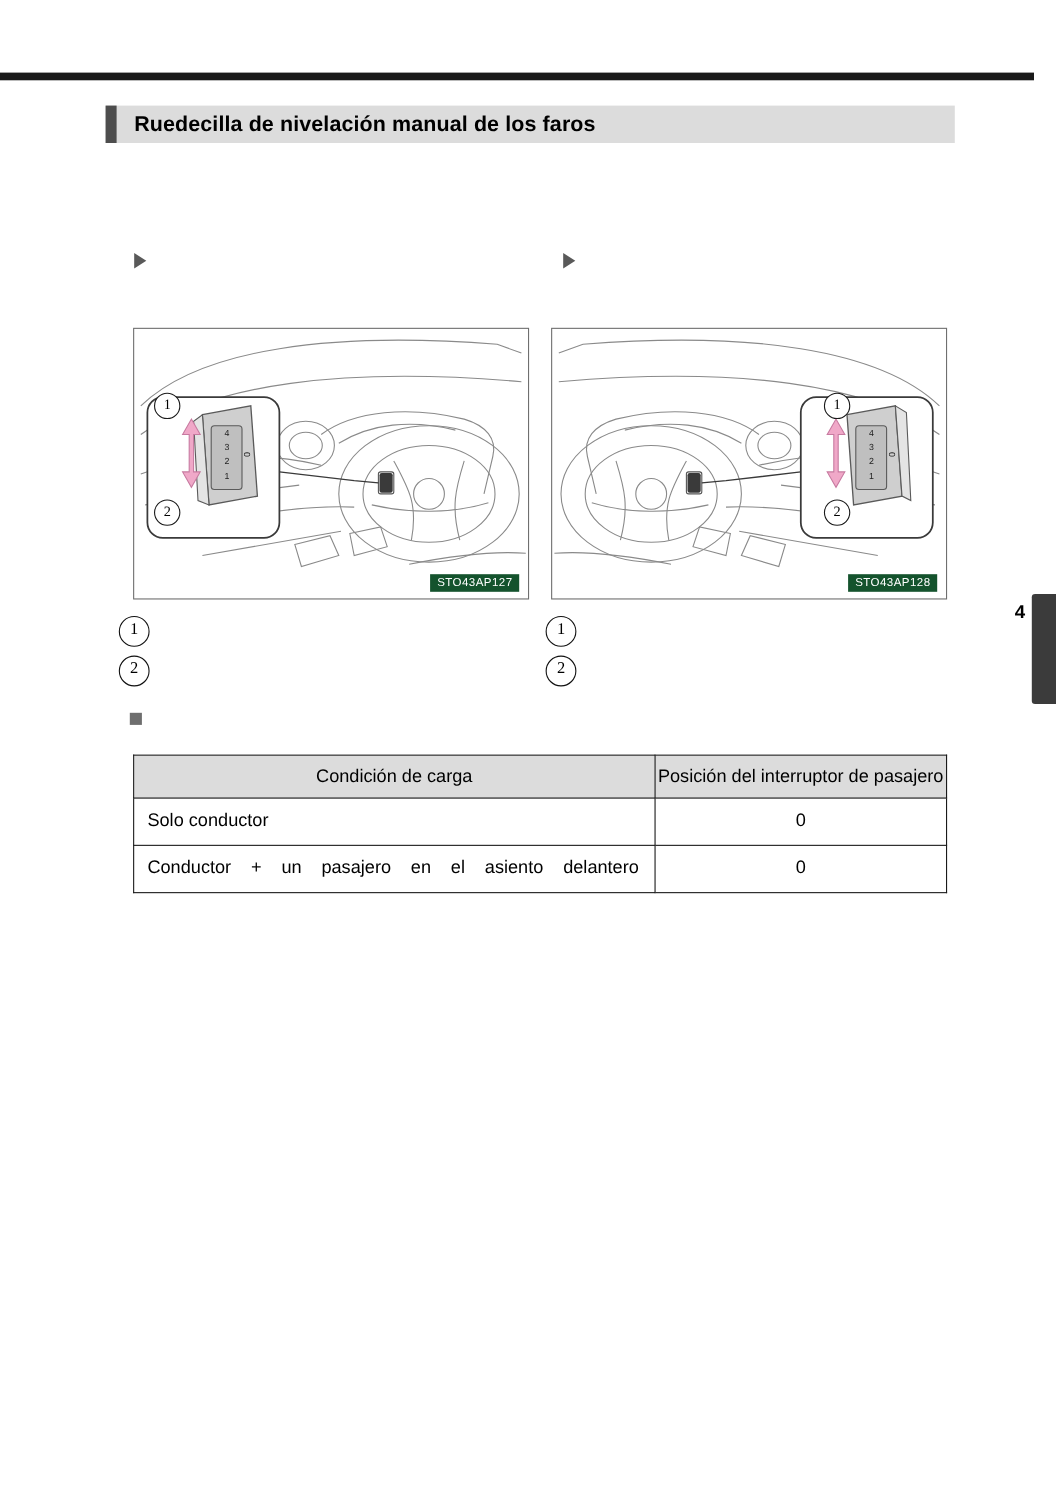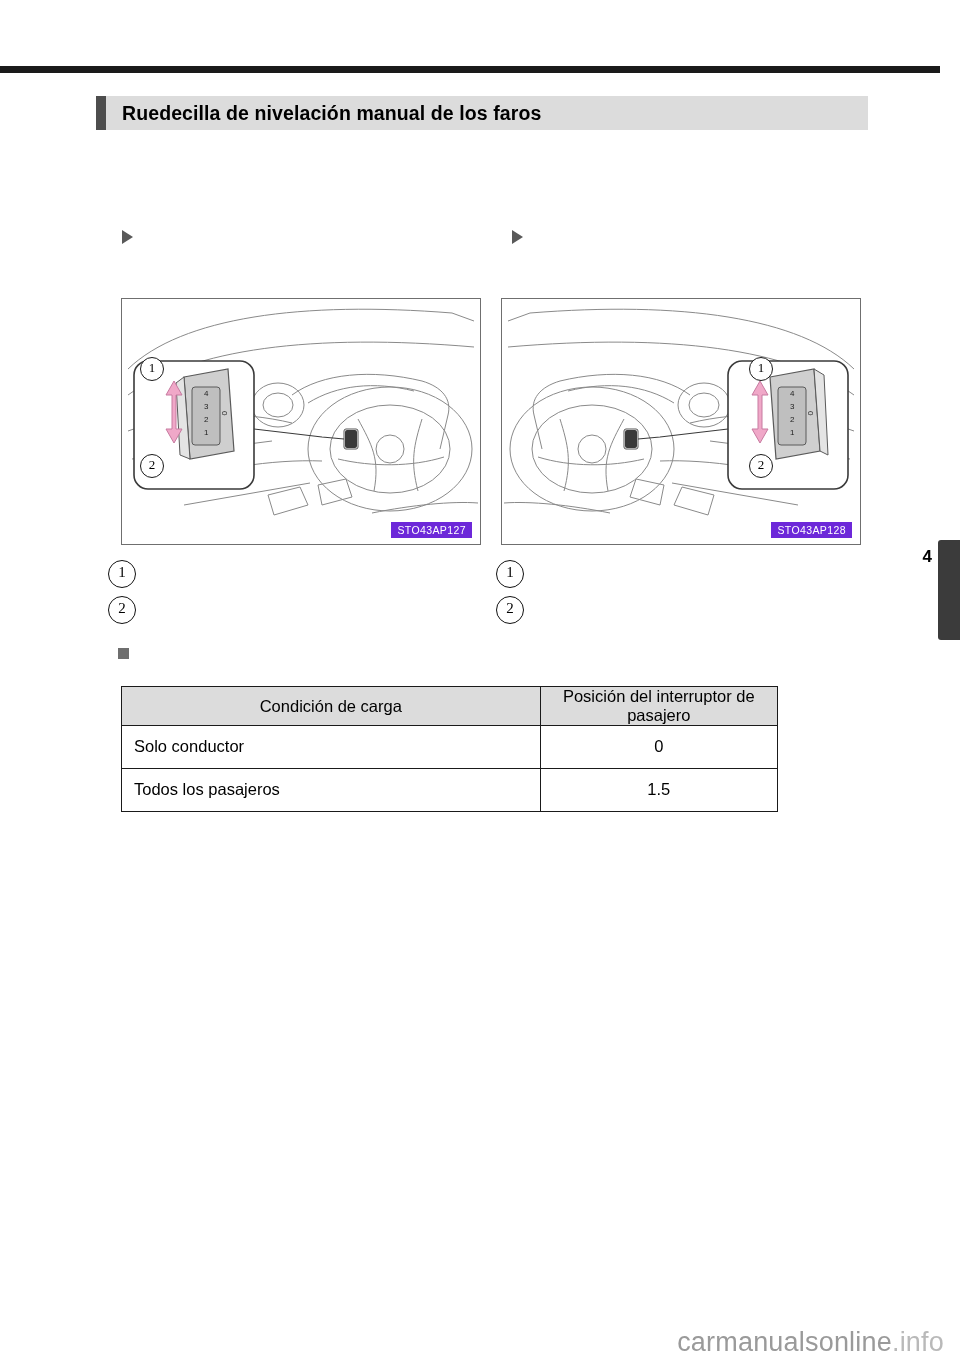--- a/index.html
+++ b/index.html
@@ -119,21 +119,21 @@
     background: #ffffff;
     overflow: hidden;
   }
   .illus-left { left: 121px; top: 286px; width: 358px; height: 245px; }
   .illus-right { left: 501px; top: 286px; width: 358px; height: 245px; }
 
   .illus-code {
     position: absolute;
     bottom: 6px;
     right: 8px;
-    background: #6d28d9;
+    background: #14532d;
     color: #ffffff;
     font-size: 10.5px;
     letter-spacing: 0.4px;
     padding: 2px 6px 2px 6px;
   }
 
   
   .dash-svg { position: absolute; left: 0; top: 0; }
 
   
@@ -164,21 +164,21 @@
     text-align: center;
     font-family: "Liberation Serif", serif;
     color: #000;
   }
 
   
   .tbl {
     position: absolute;
     left: 121px;
     top: 674px;
-    width: 657px;
+    width: 740px;
     border-collapse: collapse;
     font-size: 16.5px;
   }
   .tbl th, .tbl td {
     border: 1px solid #1a1a1a;
     padding: 0;
   }
   .tbl thead th {
     background: #dcdcdc;
     font-weight: normal;
@@ -368,21 +368,20 @@
         <th>Condición de carga</th>
         <th>Posición del interruptor de pasajero</th>
       </tr>
     </thead>
     <tbody>
       <tr>
         <td class="cond single">Solo conductor</td>
         <td class="pos">0</td>
       </tr>
       <tr>
-        <td class="cond single">Todos los pasajeros</td>
-        <td class="pos">1.5</td>
+        <td class="cond">Conductor + un pasajero en el asiento delantero</td>
+        <td class="pos">0</td>
       </tr>
     </tbody>
   </table>
 
-  <div class="footer-wm"><span>carmanualsonline</span><span class="dim">.info</span></div>
 
 </div>
 
 </body></html>

